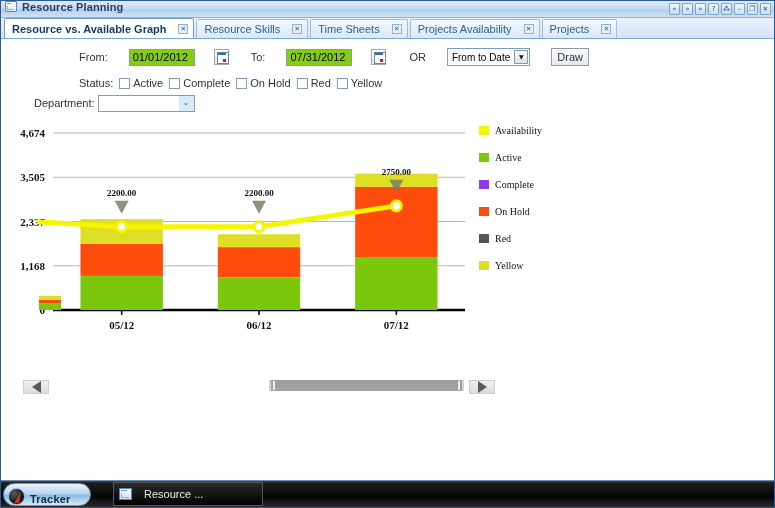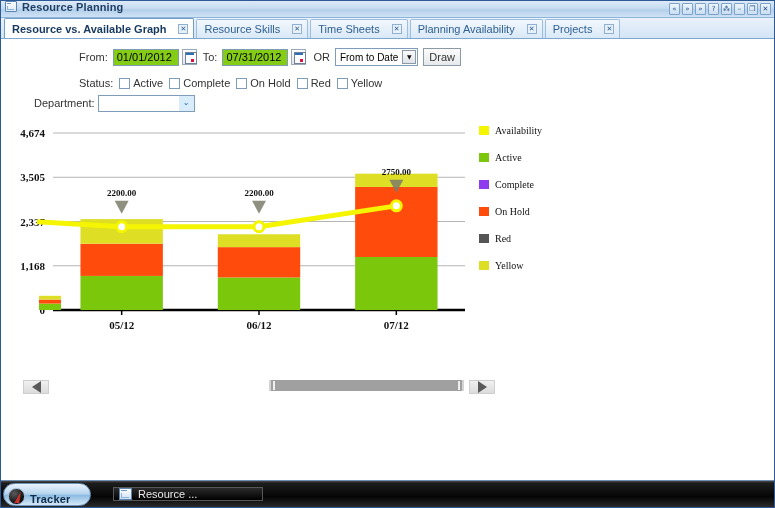--- a/index.html
+++ b/index.html
@@ -85,21 +85,21 @@
     border:1px solid #8fb0d0; background:#e8f1fa;
     font-size:7px; line-height:8px; text-align:center; color:#2c5f93;
     font-family:"DejaVu Sans", sans-serif;
   }
   
   .content {
     flex:1 1 auto; position:relative; background:#ffffff; overflow:hidden;
   }
   
   .form-area { padding:8px 0 0 0; position:relative; }
-  .row1 { display:flex; align-items:center; padding-left:78px; gap:0; height:20px; }
+  .row1 { display:flex; align-items:center; padding-left:78px; gap:16px; height:20px; }
   .lbl { font-size:11px; color:#333; }
   .txtbox {
     width:66px; height:17px; border:1px solid #7f9db9;
     background:#84cc16; font-size:11px; color:#000;
     padding:0 3px; font-family:"Liberation Sans", sans-serif;
     line-height:15px;
   }
   .cal-btn {
     width:15px; height:16px; margin-left:3px;
     border:1px solid #9aa9b7;
@@ -202,24 +202,24 @@
     background:radial-gradient(circle at 35% 30%,#5a5a5a,#0d0d0d 70%);
     border:1px solid #9bb8d4; position:relative; flex:0 0 17px;
   }
   .start-logo::after{
     content:""; position:absolute; left:6px; top:3px;
     width:0;height:0;border-left:5px solid transparent;border-right:0 solid transparent;
     border-bottom:11px solid #c9332b; transform:skewX(-8deg);
   }
   .start-txt { font-size:11px; font-weight:bold; color:#0e2b4a; letter-spacing:0.2px; }
   .task-item {
-    margin-left:22px; width:150px; height:14px;
+    margin-left:22px; width:150px; height:24px;
     background:linear-gradient(to bottom,#2a2a2a,#000);
     border:1px solid #575757;
-    display:flex; align-items:center; gap:6px; padding-left:5px;
+    display:flex; align-items:center; gap:12px; padding-left:5px;
     cursor:pointer;
   }
   .task-icon {
     width:13px; height:12px; flex:0 0 13px;
     background:linear-gradient(to bottom,#fdfefe,#cfe0f2);
     border:1px solid #5b84b1; position:relative;
   }
   .task-icon::before{ content:""; position:absolute; left:1px; top:1px; right:4px; height:1px; background:#6f97c2; }
   .task-icon::after{ content:""; position:absolute; left:1px; top:4px; right:2px; bottom:1px; border-left:1px solid #8fb4d9; border-bottom:1px solid #8fb4d9; }
   .task-txt { font-size:11px; color:#e8e8e8; white-space:nowrap; }
@@ -254,21 +254,21 @@
     </div>
     <div class="tab">
       <span>Resource Skills</span>
       <span class="tab-close">✕</span>
     </div>
     <div class="tab">
       <span>Time Sheets</span>
       <span class="tab-close">✕</span>
     </div>
     <div class="tab">
-      <span>Planning Availability</span>
+      <span>Projects Availability</span>
       <span class="tab-close">✕</span>
     </div>
     <div class="tab">
       <span>Projects</span>
       <span class="tab-close">✕</span>
     </div>
   </div>
 
   <div class="content">
 

